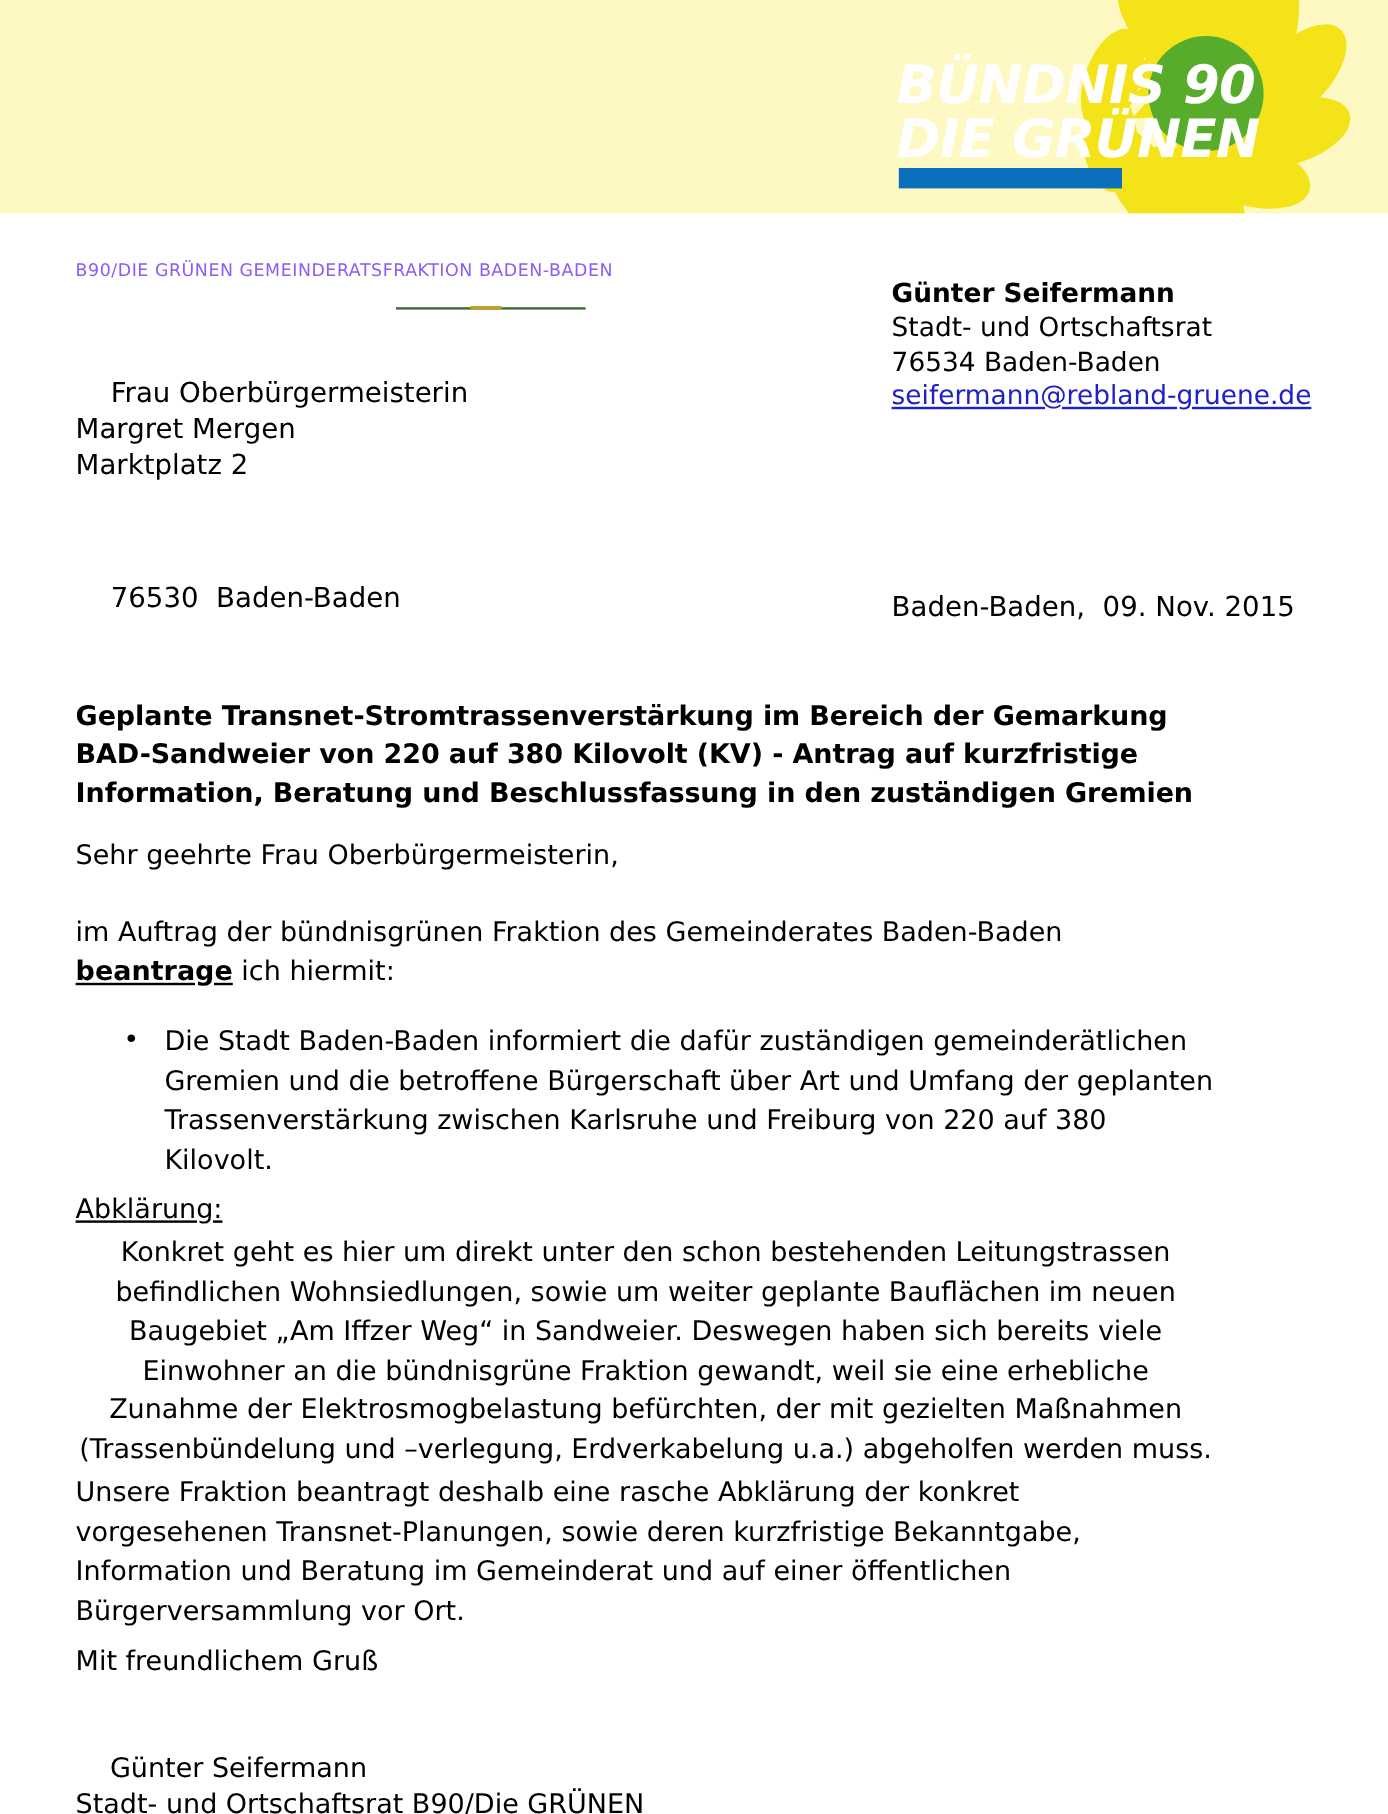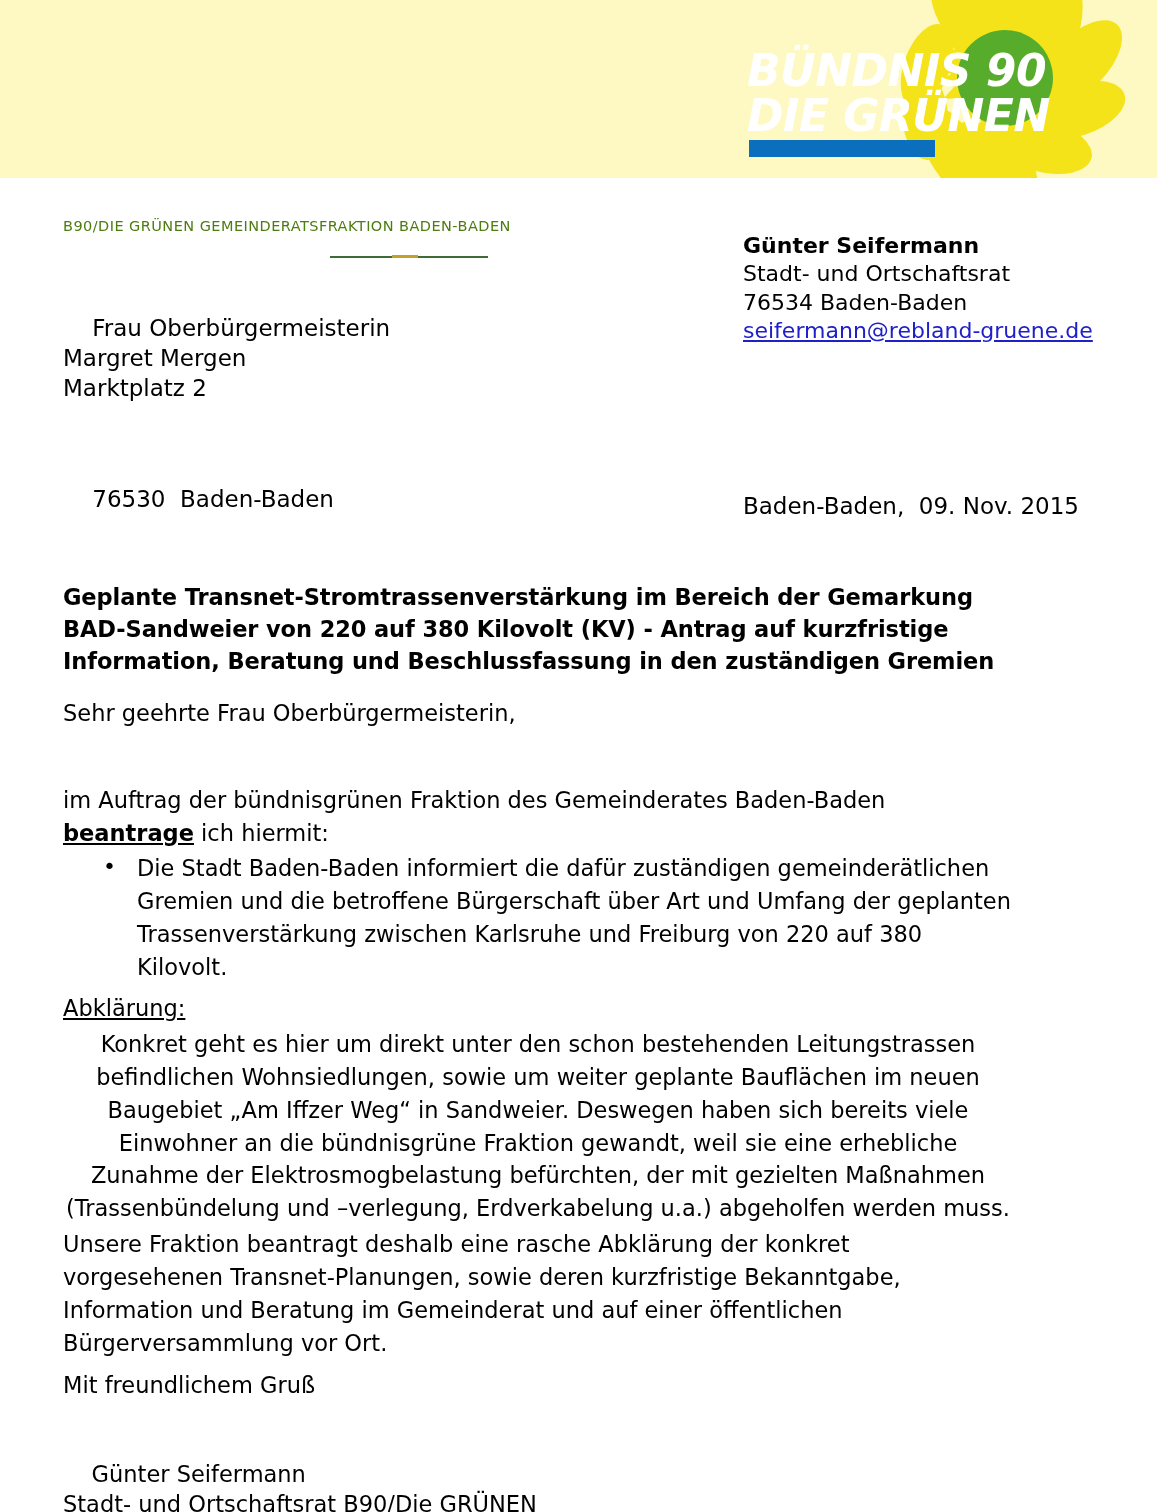--- a/index.html
+++ b/index.html
@@ -45,21 +45,21 @@
     width: 1157px;
   }
 
   .sender-line {
     position: absolute;
     left: 63px;
     top: 40px;
     font-size: 14.5px;
     letter-spacing: 0.45px;
     white-space: nowrap;
-    color: #4d7c0f;
+    color: #8b5cf6;
   }
 
   .rule {
     position: absolute;
     left: 330px;
     top: 78px;
     width: 158px;
     height: 2px;
     background: #3f6b37;
   }
@@ -128,21 +128,20 @@
     font-size: 22.5px;
   }
 
   .para-request {
     position: absolute;
     left: 63px;
     top: 583px;
     width: 948px;
     font-size: 22.5px;
     line-height: 1.46;
-    margin-top: 23px;
   }
   .bu { font-weight: 700; text-decoration: underline; }
 
   .bullet-list {
     position: absolute;
     left: 63px;
     top: 674px;
     width: 955px;
     margin: 0;
     padding: 0;

